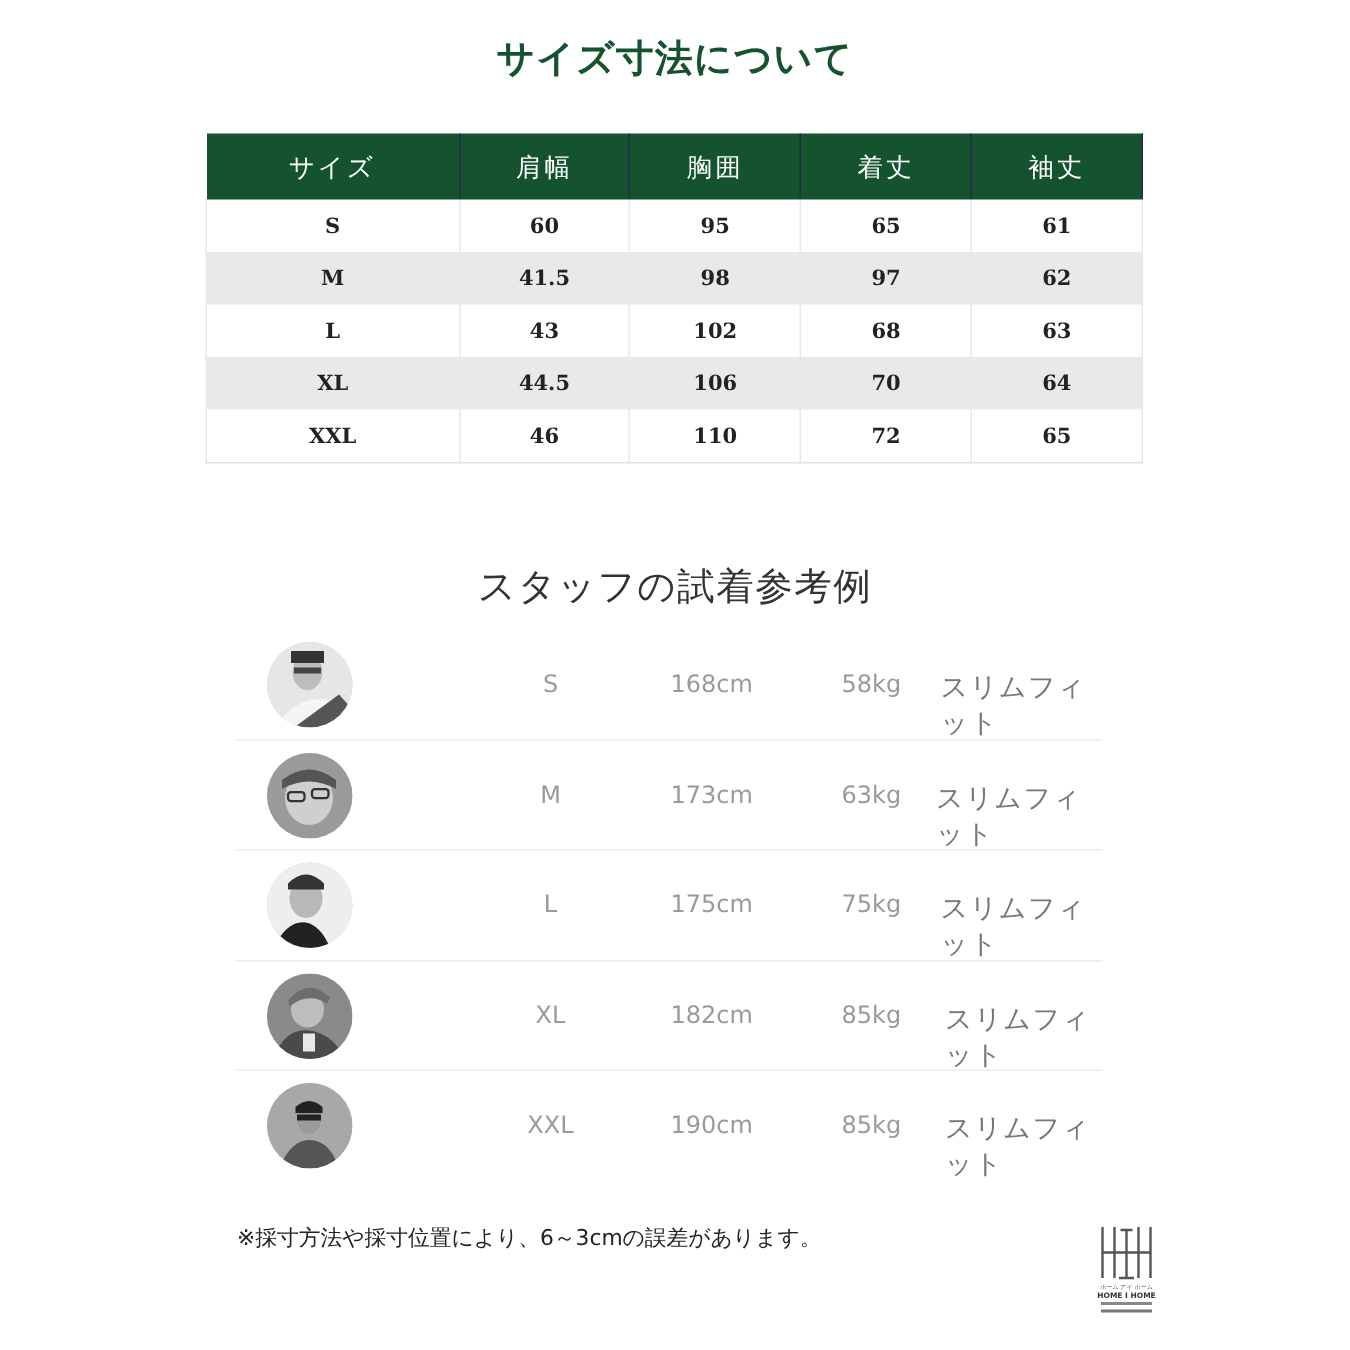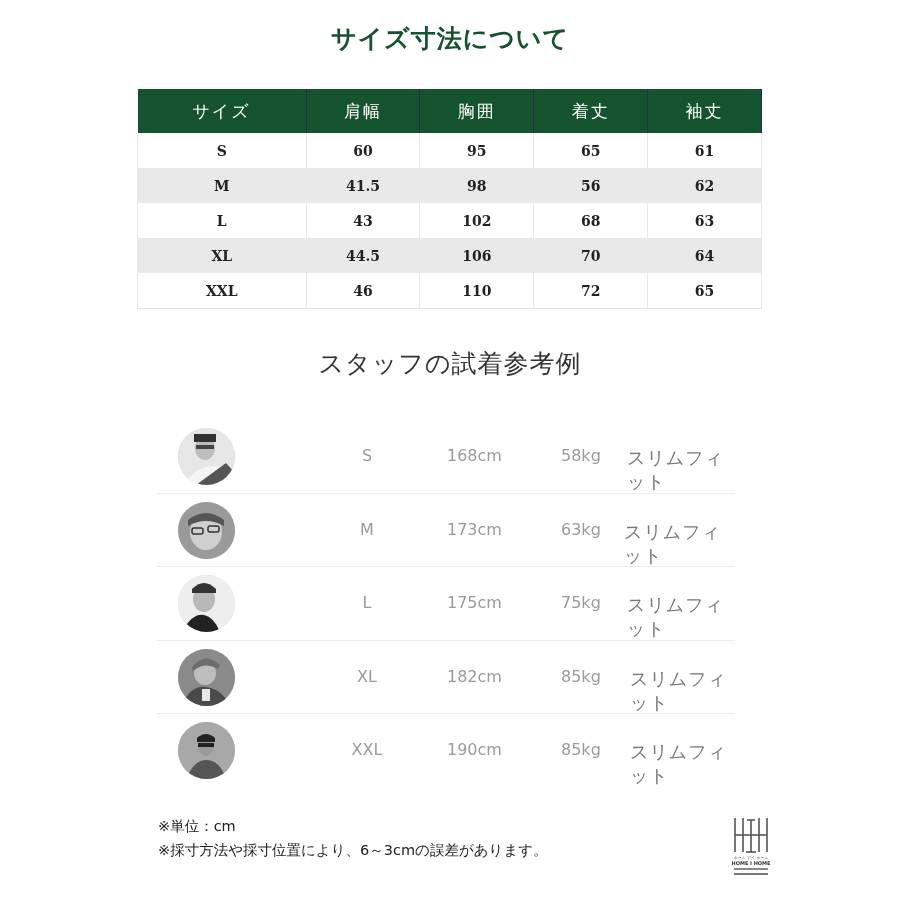--- a/index.html
+++ b/index.html
@@ -3,21 +3,21 @@
 <meta charset="utf-8">
 <style>
   html, body { margin:0; padding:0; background:#ffffff; }
   body { width:900px; height:900px; position:relative; overflow:hidden; font-family:"DejaVu Sans", sans-serif; }
   .title1 { position:absolute; left:0; top:22px; width:900px; text-align:center; font-size:25px; font-weight:bold; color:#14532d; letter-spacing:1px; }
   table.size { position:absolute; left:137px; top:89px; width:625px; border-collapse:collapse; font-family:"DejaVu Serif", serif; }
   table.size th { background:#14532d; color:#fff; height:42px; font-weight:normal; font-size:17px; font-family:"DejaVu Sans", sans-serif; letter-spacing:2px; border-right:1px solid #282a4f; }
   table.size td { height:33px; text-align:center; font-size:14px; font-weight:bold; color:#222; border-right:1px solid #e8e8e8; border-left:1px solid #e8e8e8; }
   table.size tr.alt td { background:#e9e9e9; }
   table.size tr:last-child td { border-bottom:1px solid #e2e2e2; }
-  .title2 { position:absolute; left:0; top:347px; width:900px; text-align:center; font-size:25px; color:#333; letter-spacing:1px; }
+  .title2 { position:absolute; left:0; top:374px; width:900px; text-align:center; font-size:25px; color:#333; letter-spacing:1px; }
   .staff { position:absolute; left:157px; top:420px; width:578px; }
   .srow { position:relative; height:72.5px; border-bottom:1px solid #ececec; }
   .srow:last-child { border-bottom:none; }
   .avatar { position:absolute; left:21px; top:8px; width:57px; height:57px; border-radius:50%; overflow:hidden; background:#cfcfcf; }
   .cell { position:absolute; top:26px; font-size:16px; color:#9a9a9a; }
   .c-size { left:180px; width:60px; text-align:center; }
   .c-h { left:290px; }
   .c-w { left:404px; }
   .c-fit { left:470px; font-size:18px; color:#777; letter-spacing:1px; }
   .notes { position:absolute; left:158px; top:814px; font-size:14.5px; color:#222; line-height:24px; }
@@ -43,21 +43,21 @@
       <td>S</td>
       <td>60</td>
       <td>95</td>
       <td>65</td>
       <td>61</td>
     </tr>
     <tr class="alt">
       <td>M</td>
       <td>41.5</td>
       <td>98</td>
-      <td>56</td>
+      <td>97</td>
       <td>62</td>
     </tr>
     <tr>
       <td>L</td>
       <td>43</td>
       <td>102</td>
       <td>68</td>
       <td>63</td>
     </tr>
     <tr class="alt">
@@ -151,21 +151,20 @@
         </svg>
     </div>
     <div class="cell c-size">XXL</div>
     <div class="cell c-h">190cm</div>
     <div class="cell c-w">85kg</div>
     <div class="cell c-fit" style="left:473px">スリムフィット</div>
   </div>
 </div>
 
 <div class="notes">
-  <div>※単位：cm</div>
   <div>※採寸方法や採寸位置により、6～3cmの誤差があります。</div>
 </div>
 
 <div class="logo">
   <svg width="40" height="62" viewBox="0 0 40 62">
     <g stroke="#555" stroke-width="1.6" fill="none">
       <line x1="4" y1="2" x2="4" y2="36"></line>
       <line x1="36" y1="2" x2="36" y2="36"></line>
       <line x1="4" y1="19" x2="36" y2="19"></line>
       <line x1="16" y1="4" x2="24" y2="4"></line>

